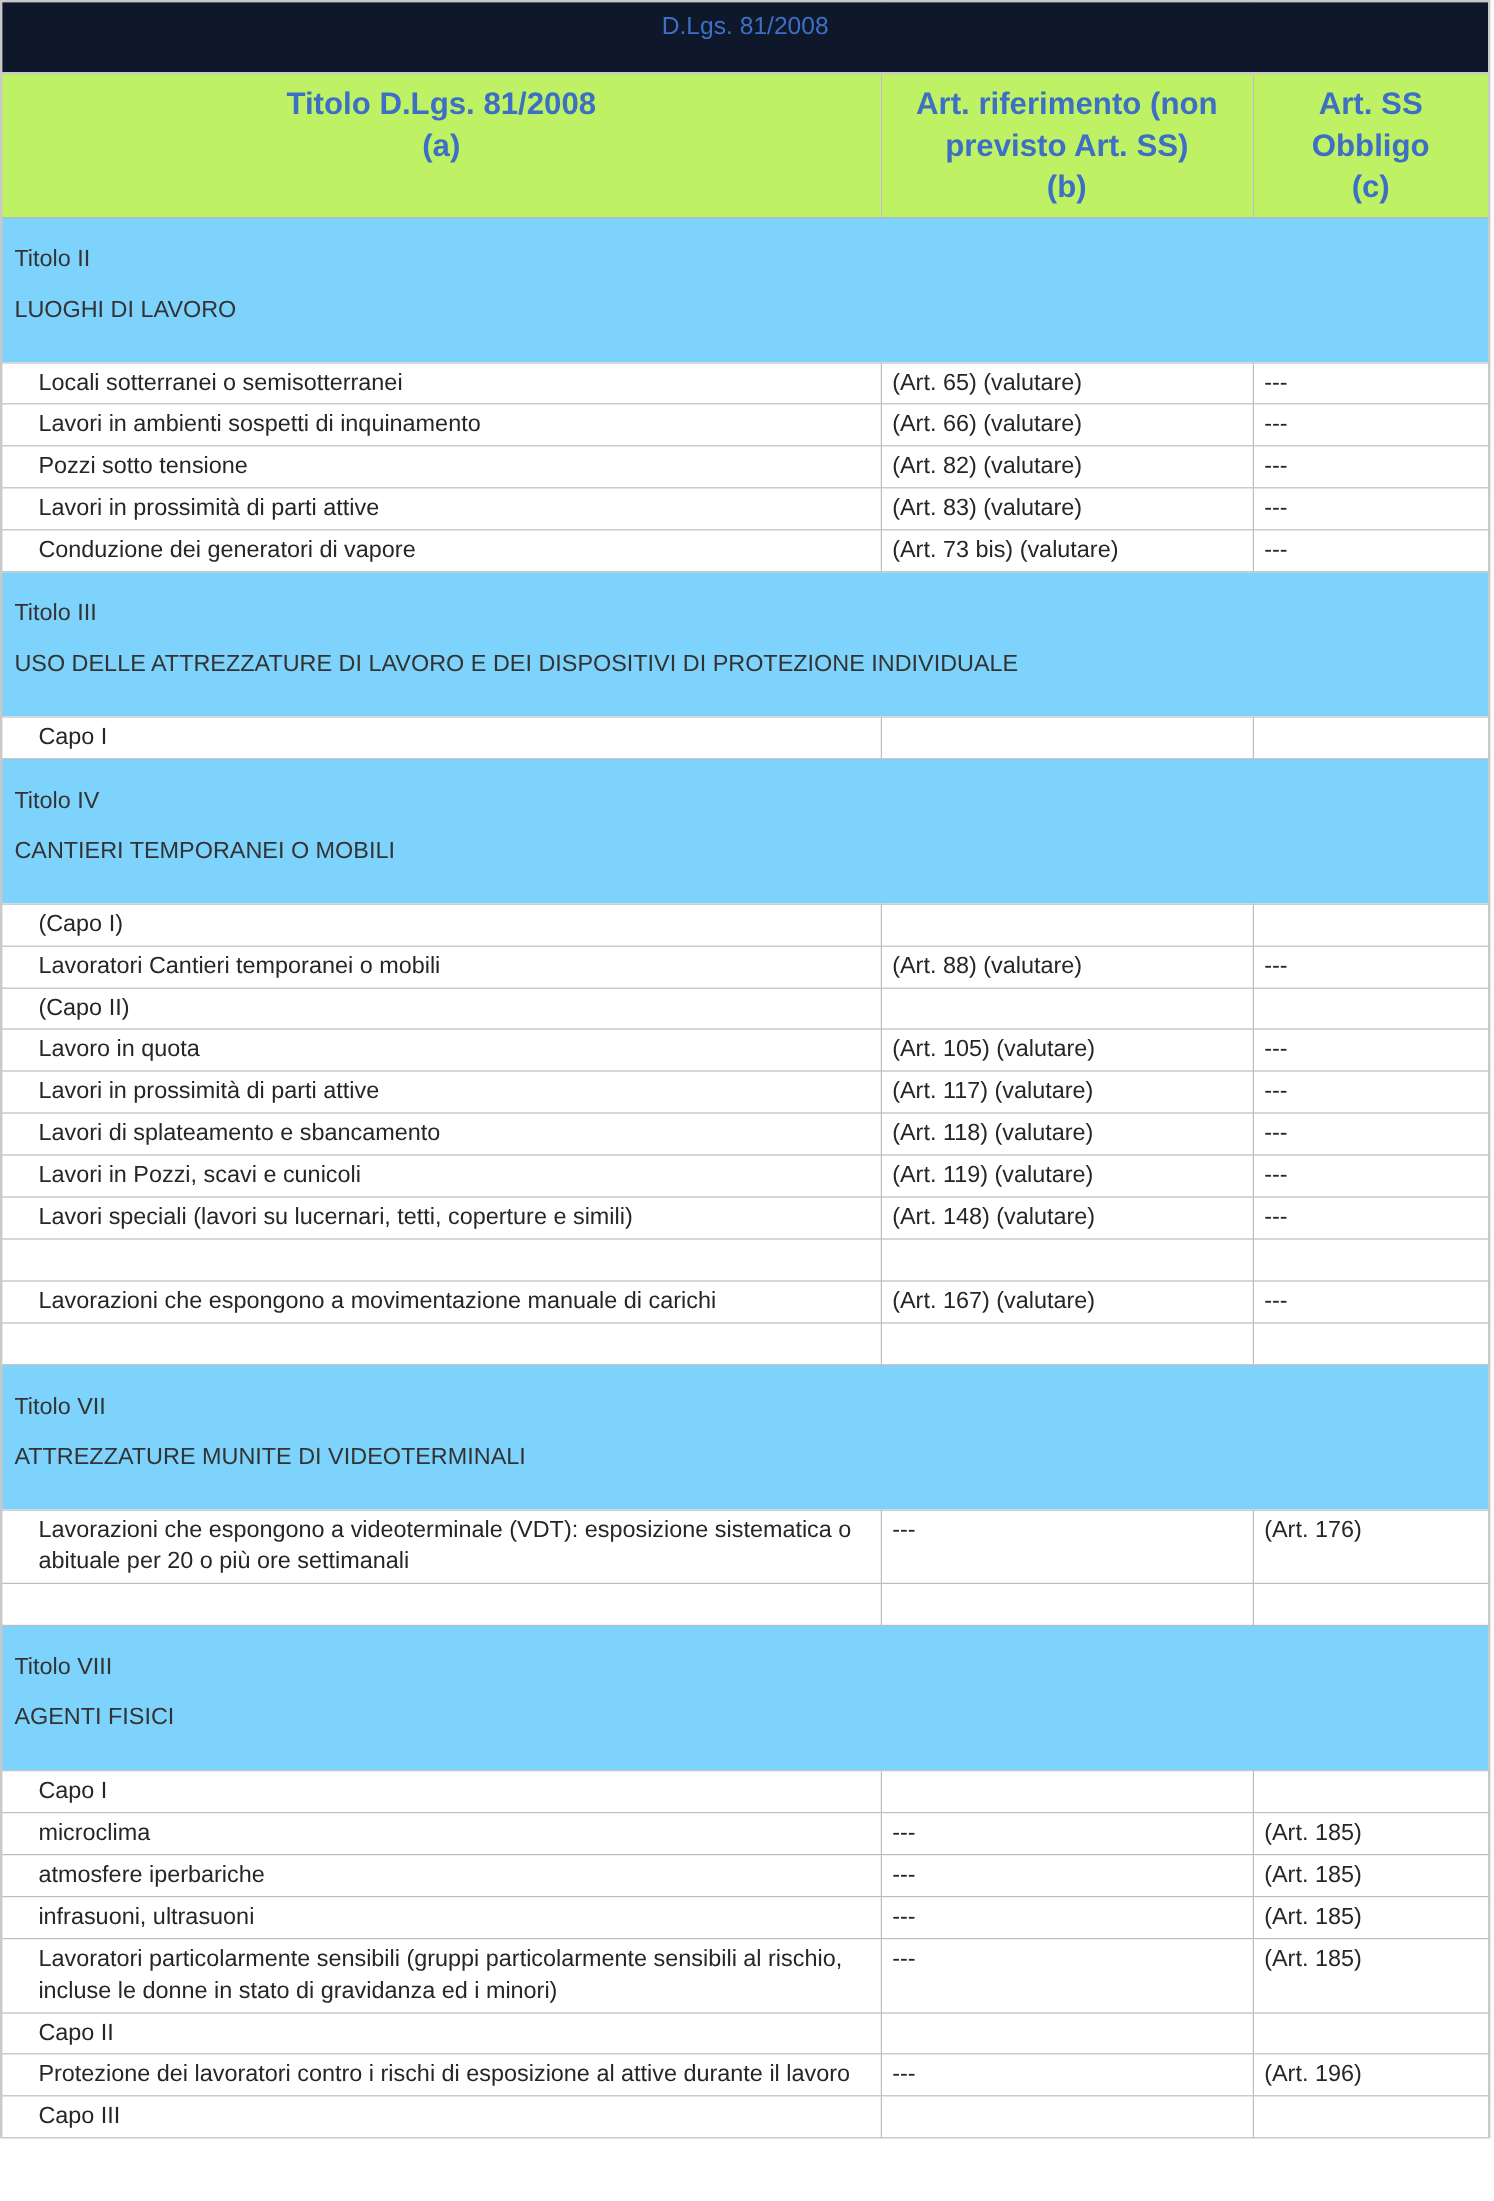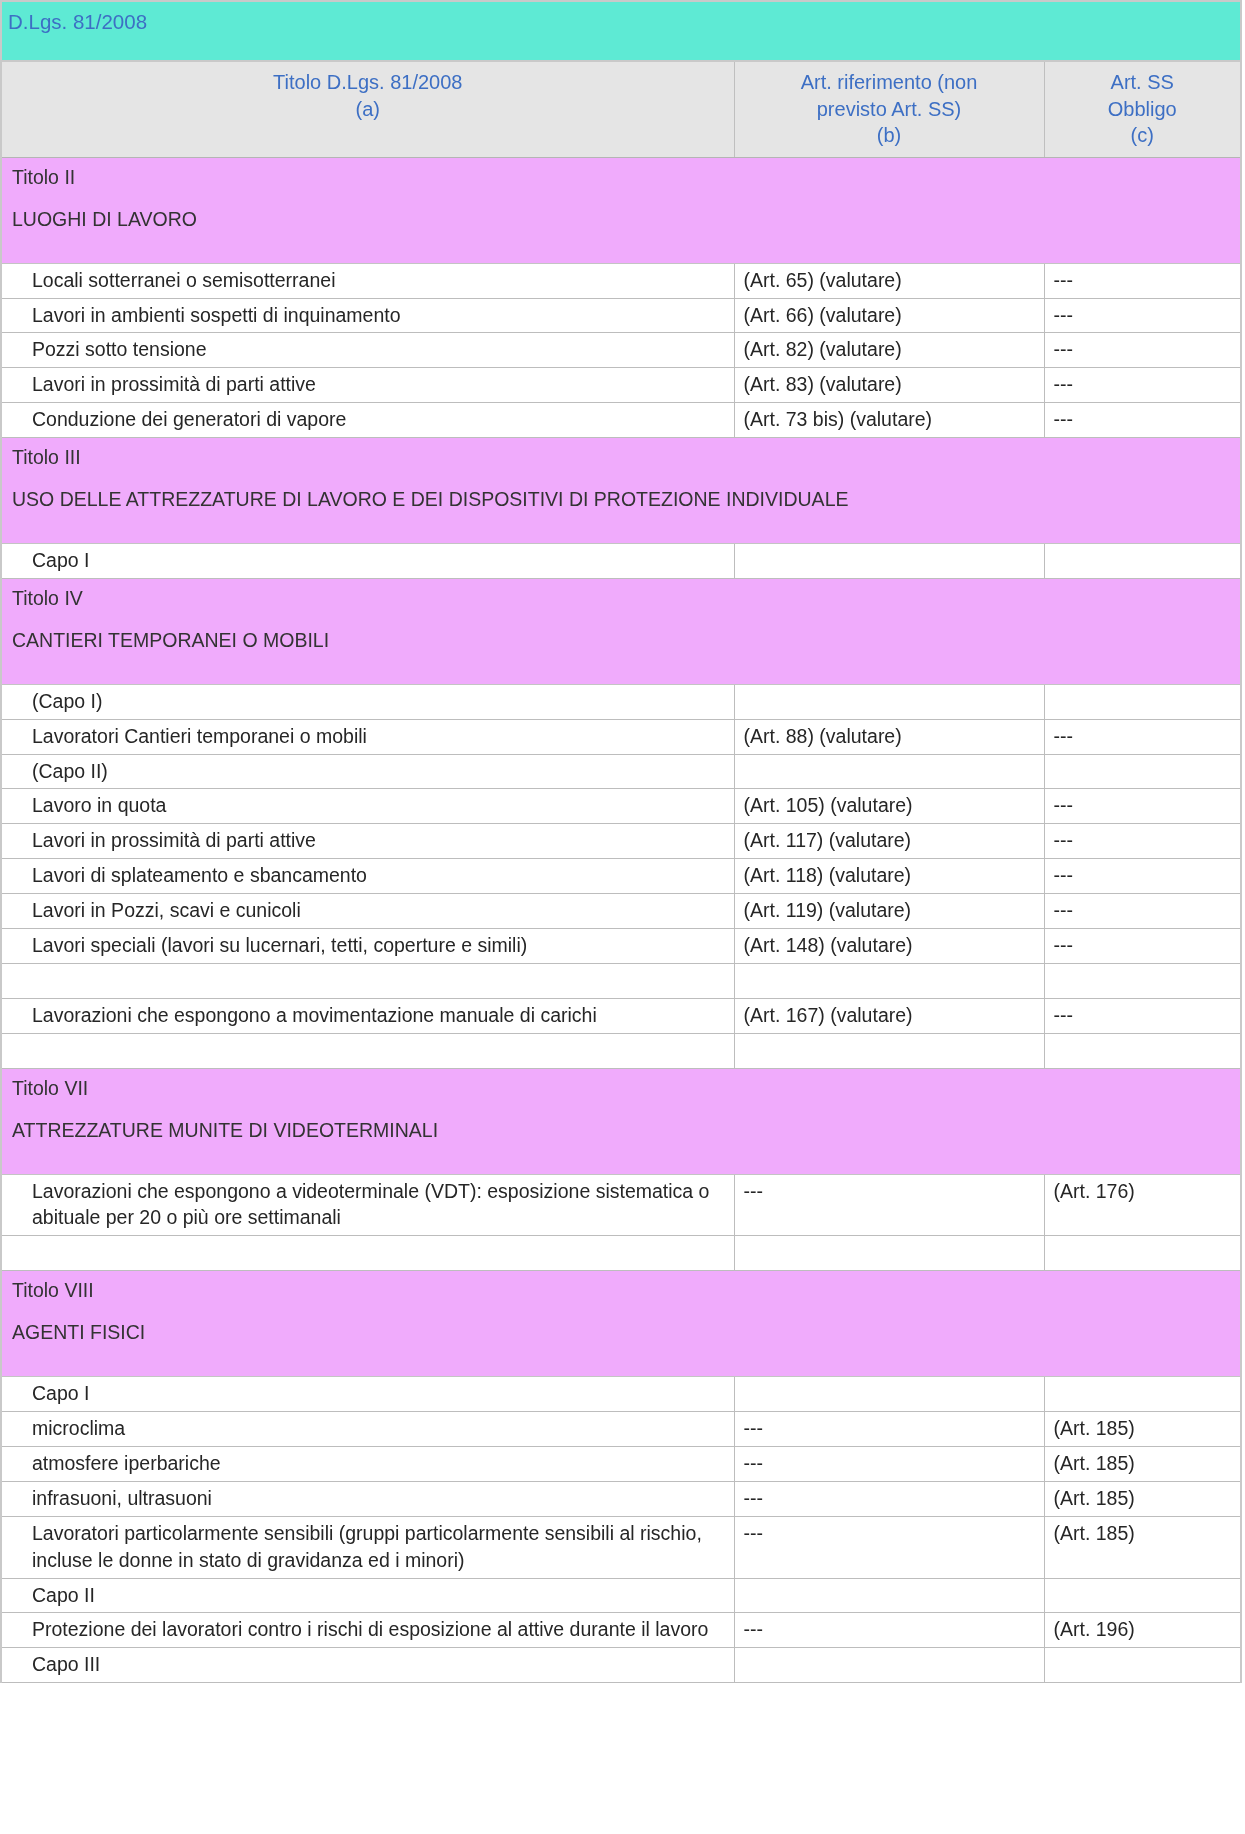--- a/index.html
+++ b/index.html
@@ -25,55 +25,56 @@
     border-right: 2px solid #c9c9c9;
   }
 
   
   col.c-a { width: 733px; }
   col.c-b { width: 310px; }
   col.c-c { width: 197px; }
 
   
   tr.title-row td {
-    background: #5eead4;
+    background: #0f172a;
     color: #3d6fc4;
-    text-align: left;
+    text-align: center;
     vertical-align: top;
     font-size: 20.5px;
     padding: 8px 6px 26px 6px;
     height: 52px;
     border-bottom: 2px solid #c9c9c9;
     box-sizing: border-box;
     margin-left: 17px;
   }
 
   
   tr.colhead-row td {
-    background: #e5e5e5;
+    background: #bef264;
     color: #3d6fc4;
     text-align: center;
     vertical-align: top;
-    font-size: 20px;
+    font-size: 26px;
     line-height: 1.33;
     padding: 7px 8px 8px 8px;
     height: 83px;
     border-right: 1px solid #bfbfbf;
     border-bottom: 1px solid #b5b5b5;
     box-sizing: border-box;
+    font-weight: bold;
   }
   tr.colhead-row td:last-child { border-right: none; }
 
   
   tr.section-row td {
-    background: #f0abfc;
+    background: #7dd3fc;
     color: #333333;
     font-size: 19.5px;
     line-height: 1.33;
-    padding: 7px 10px 30px 10px;
+    padding: 22px 10px 30px 10px;
     vertical-align: top;
     border-bottom: 1px solid #c4c4c4;
     border-top: 1px solid #c4c4c4;
   }
   tr.section-row .sec-l1 { display: block; }
   tr.section-row .sec-l2 { display: block; margin-top: 16px; }
 
   
   tr.data-row td {
     background: #ffffff;

